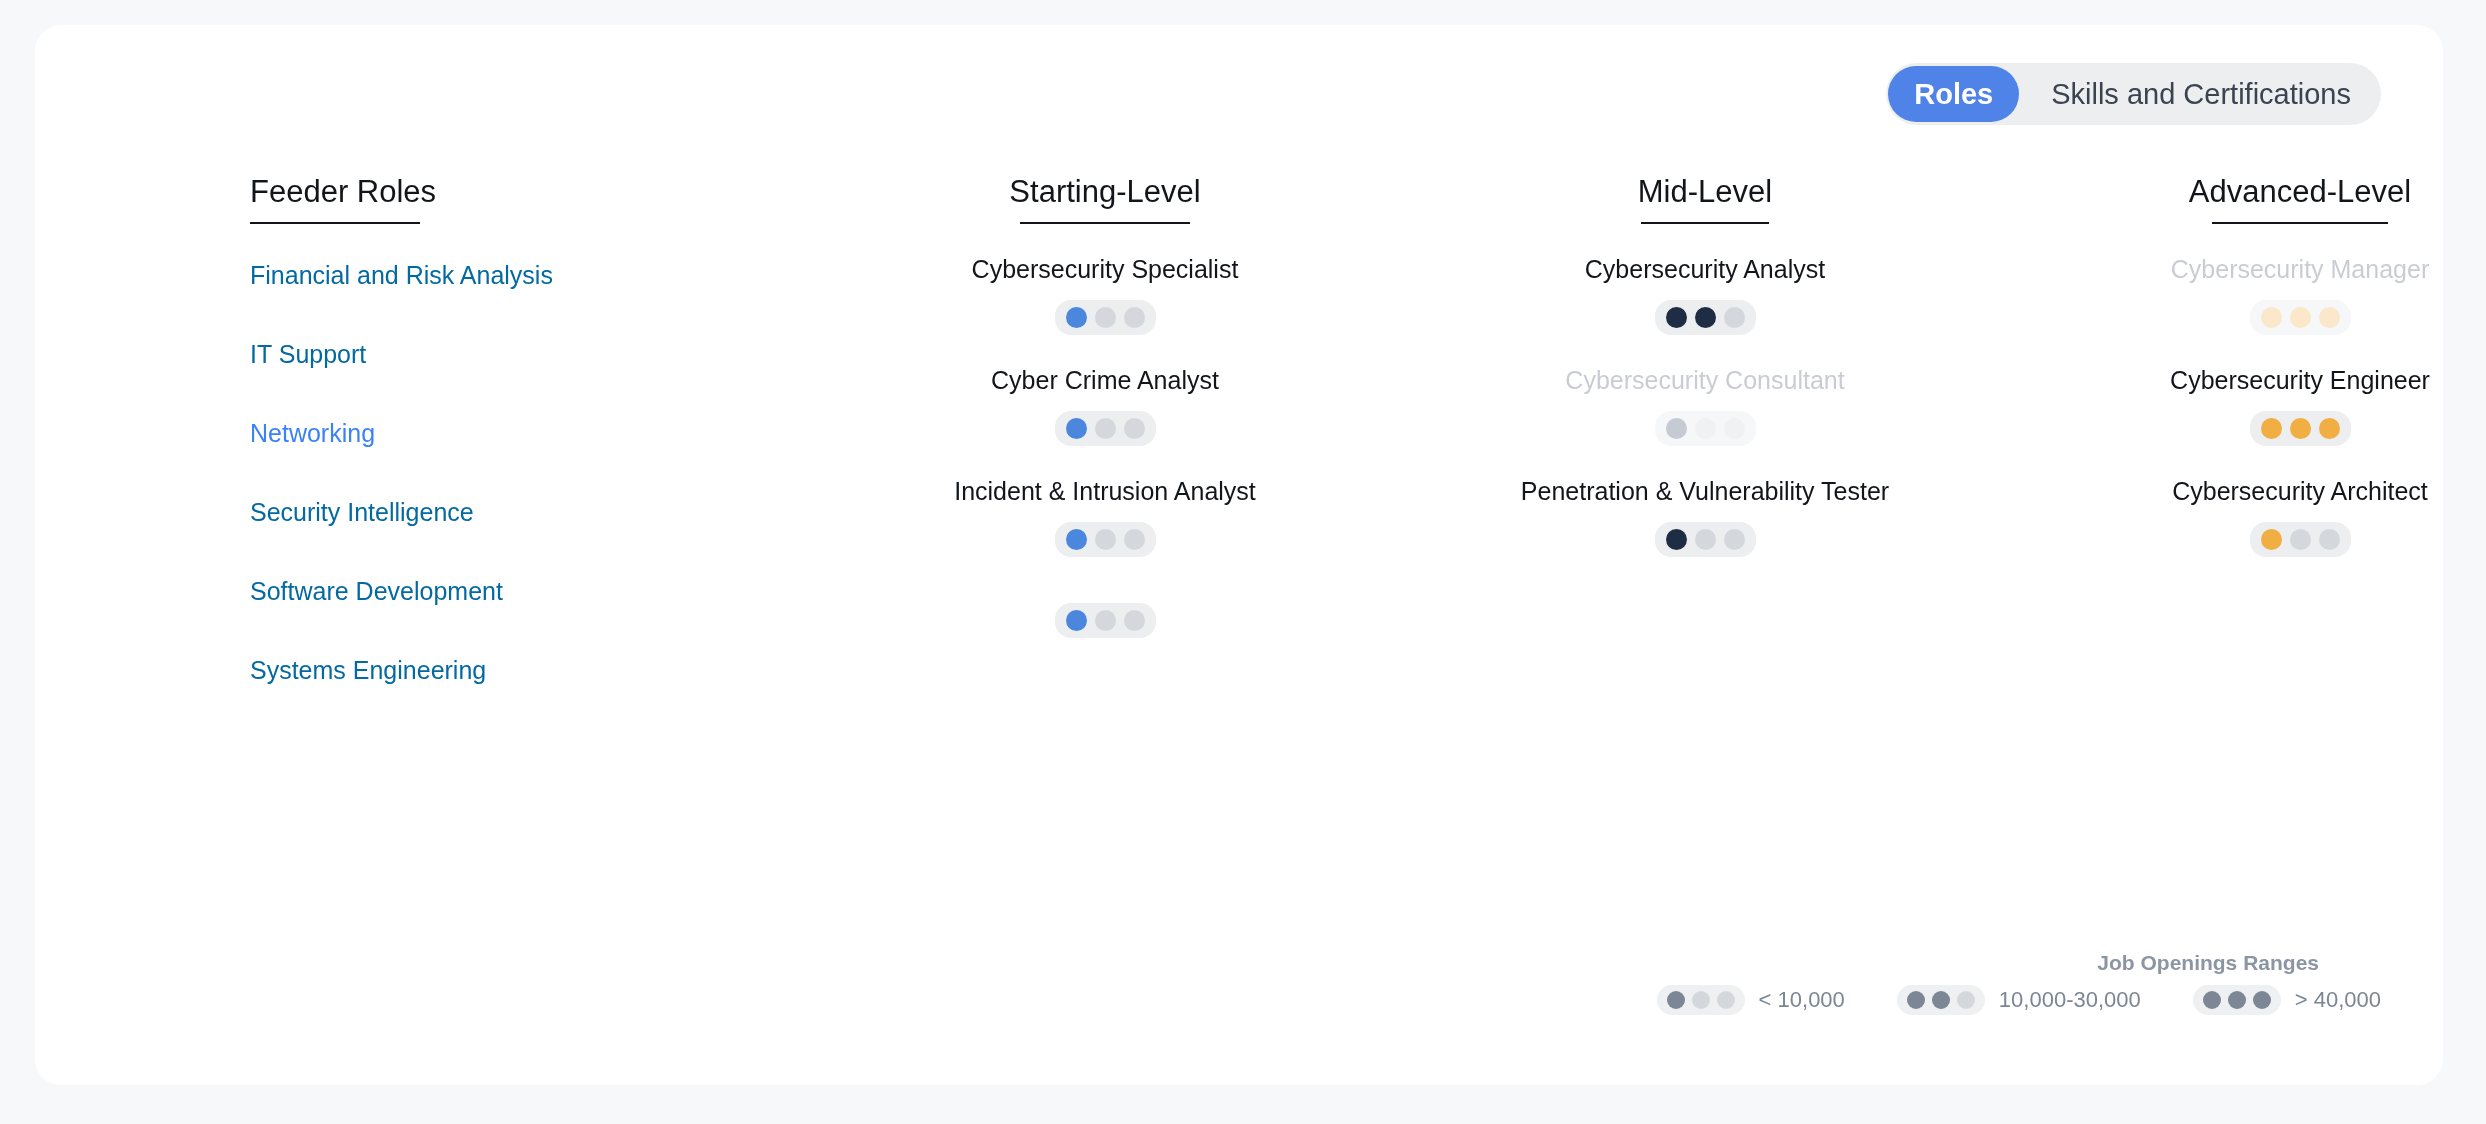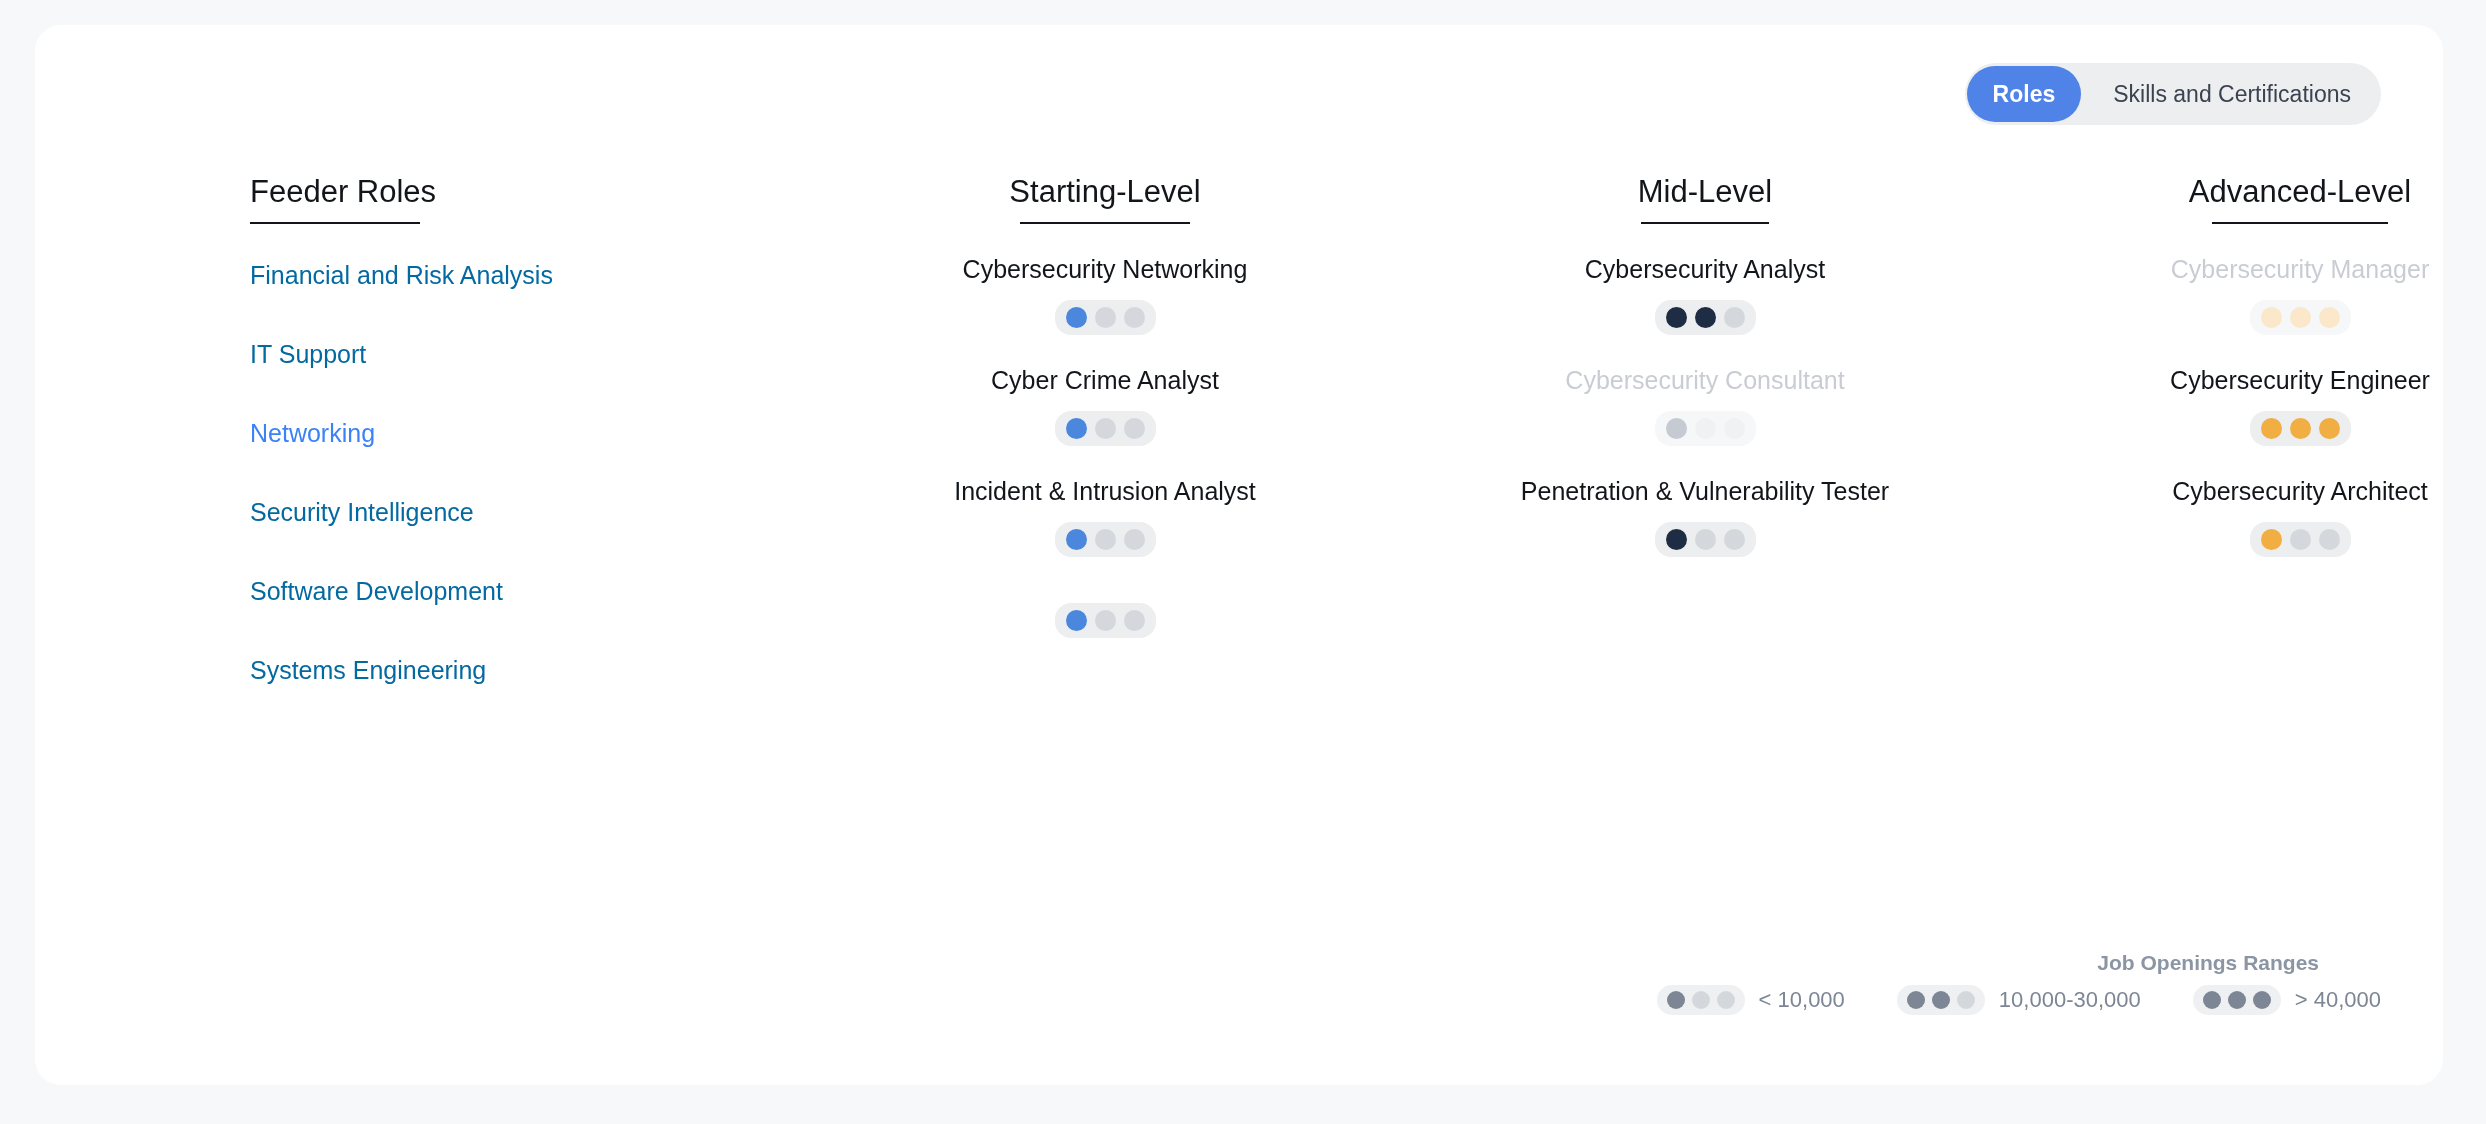--- a/index.html
+++ b/index.html
@@ -33,21 +33,21 @@
     border-radius: 31px;
     display: flex;
     align-items: center;
     padding: 0;
   }
   .toggle-opt {
     height: 62px;
     display: flex;
     align-items: center;
     justify-content: center;
-    font-size: 23px;
+    font-size: 29px;
     color: #3c4350;
     padding: 0 30px;
     border-radius: 31px;
     cursor: pointer;
     white-space: nowrap;
   }
   .toggle-opt.active {
     background: #4f83e8;
     color: #ffffff;
     font-weight: bold;
@@ -207,21 +207,21 @@
           <div class="feeder-item">IT Support</div>
           <div class="feeder-item active">Networking</div>
           <div class="feeder-item">Security Intelligence</div>
           <div class="feeder-item">Software Development</div>
           <div class="feeder-item">Systems Engineering</div>
         </div>
       </div>
       <div class="col col-1">
         <div class="col-head-wrap"><span class="col-head">Starting-Level</span><div class="col-head-underline"></div></div>
         <div class="role-list">
-          <div class="role"><div class="role-label">Cybersecurity Networking</div><div class="dots">
+          <div class="role"><div class="role-label">Cybersecurity Specialist</div><div class="dots">
               <span class="dot on-blue"></span>
               <span class="dot"></span>
               <span class="dot"></span>
             </div></div>
           <div class="role"><div class="role-label">Cyber Crime Analyst</div><div class="dots">
               <span class="dot on-blue"></span>
               <span class="dot"></span>
               <span class="dot"></span>
             </div></div>
           <div class="role"><div class="role-label">Incident &amp; Intrusion Analyst</div><div class="dots">

